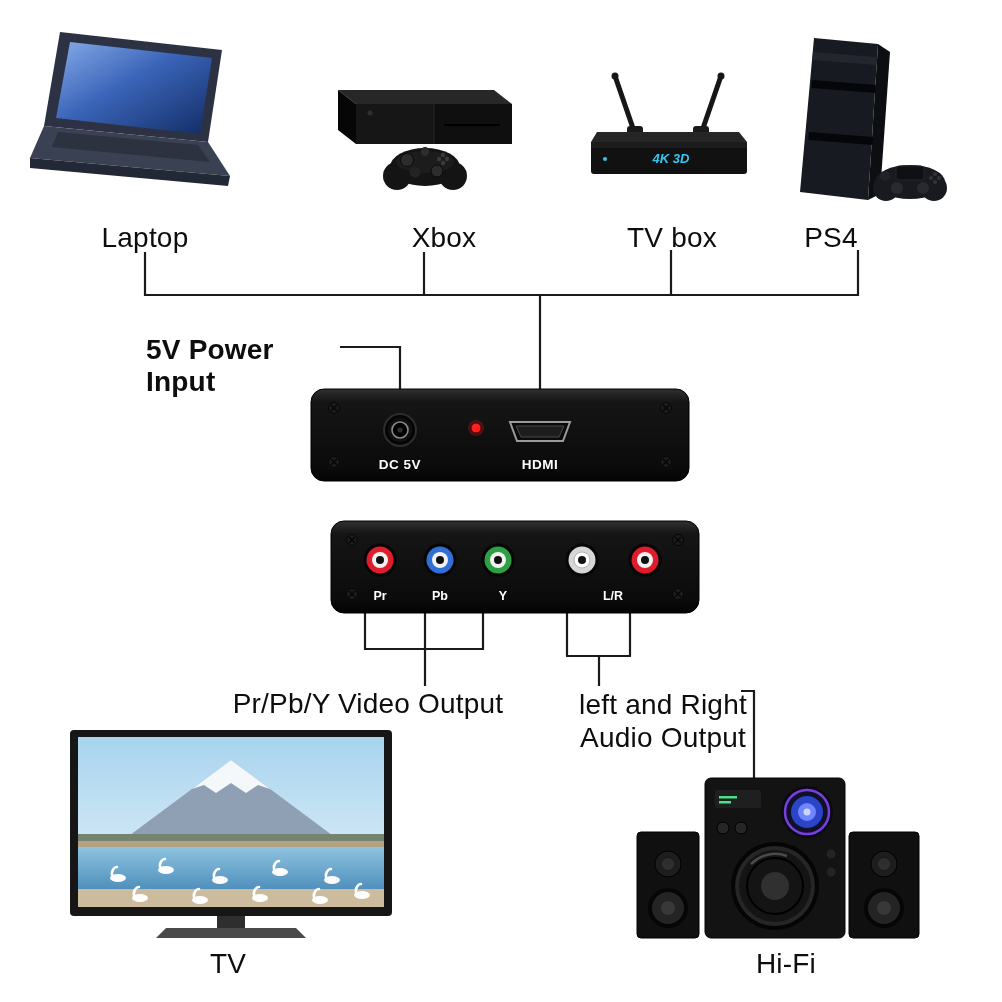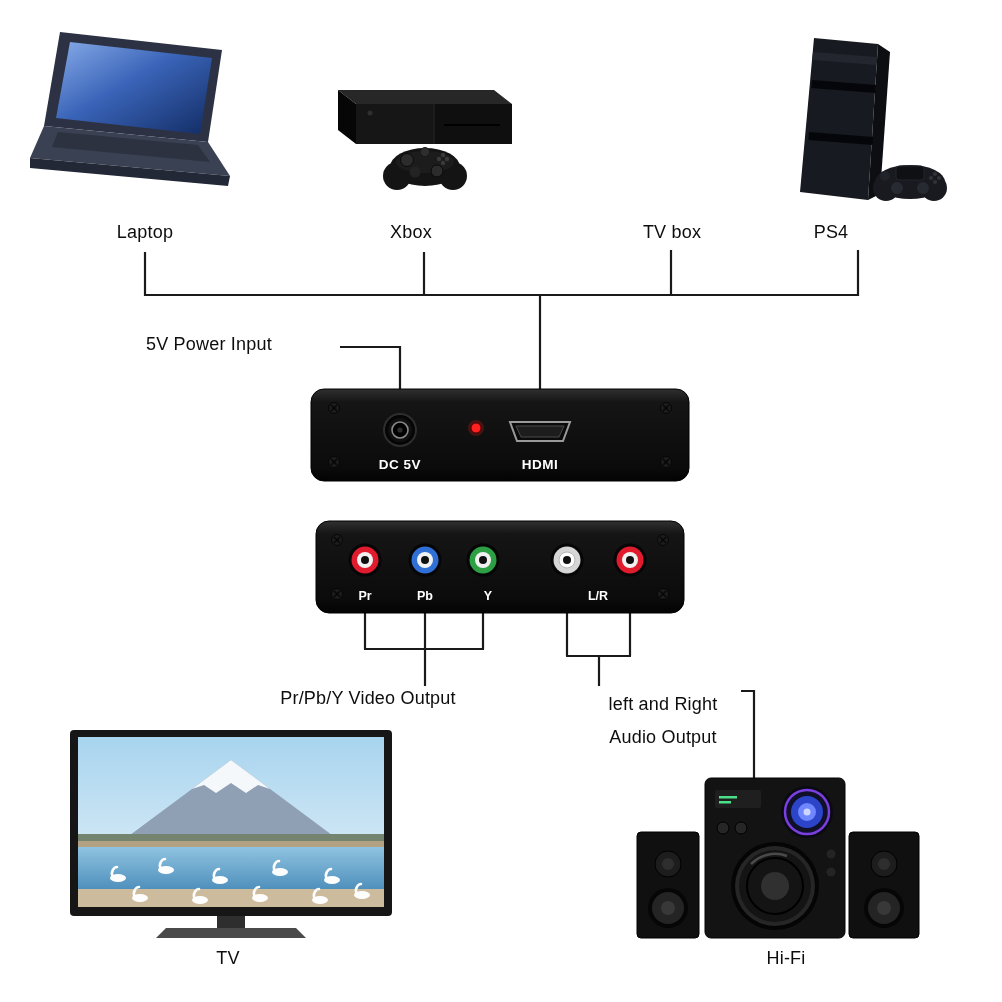--- a/index.html
+++ b/index.html
@@ -1,21 +1,21 @@
 <!DOCTYPE html>
 <html><head>
 <meta charset="utf-8">
 <style>
   * { margin:0; padding:0; box-sizing:border-box; }
   html,body { background:#ffffff; }
   body { font-family:"Liberation Sans","DejaVu Sans",sans-serif; }
   .canvas { position:relative; width:1002px; height:1002px; background:#fff; overflow:hidden; margin:0 auto; }
   .abs { position:absolute; }
-  .lbl { position:absolute; font-size:18px; color:#0d0d0d; text-align:center; letter-spacing:.2px; }
-  .lbl.left { text-align:left; }
+  .lbl { position:absolute; font-size:28px; color:#0d0d0d; text-align:center; letter-spacing:.2px; }
+  .lbl.left { text-align:left;font-weight:bold; }
   .lbl .ln { display:block; line-height:33px; }
   .wires { position:absolute; left:0; top:0; width:1002px; height:1002px; }
   svg { display:block; }
   text { font-family:"Liberation Sans","DejaVu Sans",sans-serif; }
 </style>
 </head>
 <body>
 
 <div class="canvas">
 
@@ -76,22 +76,39 @@
         <circle cx="57" cy="37" r="6" fill="#2c2c2c" stroke="#0a0a0a"></circle>
         <circle cx="35" cy="38" r="5.5" fill="#232323"></circle>
         <circle cx="45" cy="18" r="4.5" fill="#2e2e2e" stroke="#1a1a1a"></circle>
         <circle cx="63" cy="21" r="2.2" fill="#3a3a3a"></circle>
         <circle cx="63" cy="29" r="2.2" fill="#3a3a3a"></circle>
         <circle cx="59" cy="25" r="2.2" fill="#3a3a3a"></circle>
         <circle cx="67" cy="25" r="2.2" fill="#3a3a3a"></circle>
       </g>
     </svg>
   </div>
-  <div class="lbl" style="left:351px;top:222px;width:120px">Xbox</div>
-
+  <div class="lbl" style="left:384px;top:222px;width:120px">Xbox</div>
+
+  <div class="abs" style="left:585px;top:68px;width:168px;height:140px">
+    <svg viewBox="0 0 168 140" width="168" height="140">
+      <g stroke="#161616" stroke-width="5" stroke-linecap="round">
+        <line x1="50" y1="66" x2="30" y2="8"></line>
+        <line x1="116" y1="66" x2="136" y2="8"></line>
+      </g>
+      <circle cx="30" cy="8" r="3.5" fill="#161616"></circle>
+      <circle cx="136" cy="8" r="3.5" fill="#161616"></circle>
+      <rect x="42" y="58" width="16" height="10" rx="3" fill="#1a1a1a"></rect>
+      <rect x="108" y="58" width="16" height="10" rx="3" fill="#1a1a1a"></rect>
+      <polygon points="12,64 154,64 162,74 6,74" fill="#262626"></polygon>
+      <rect x="6" y="74" width="156" height="32" rx="3" fill="#111111"></rect>
+      <rect x="6" y="74" width="156" height="6" fill="#1c1c1c"></rect>
+      <circle cx="20" cy="91" r="2" fill="#39c4f0"></circle>
+      <text x="86" y="95" text-anchor="middle" font-size="13" font-weight="bold" font-style="italic" fill="#39c4f0">4K 3D</text>
+    </svg>
+  </div>
   <div class="lbl" style="left:612px;top:222px;width:120px">TV box</div>
 
   <div class="abs" style="left:772px;top:32px;width:185px;height:178px">
     <svg viewBox="0 0 185 178" width="185" height="178">
       <polygon points="42,6 106,12 96,168 28,160" fill="#171a20"></polygon>
       <polygon points="106,12 118,20 108,162 96,168" fill="#0c0e12"></polygon>
       <polygon points="41,20 105,25 104.5,33 40.4,28" fill="#23262e"></polygon>
       <polygon points="40,48 104,53 103.5,61 39.4,56" fill="#05060a"></polygon>
       <polygon points="37,100 101,105 100.5,113 36.4,108" fill="#05060a"></polygon>
       <g transform="translate(100,120)">
@@ -148,21 +165,21 @@
       </g>
       <g transform="translate(230,44)">
         <path d="M-30,-10 L30,-10 L23,9 L-23,9 Z" fill="#0a0a0a" stroke="#9a9a9a" stroke-width="2"></path>
         <path d="M-24,-6 L24,-6 L19,5 L-19,5 Z" fill="#1d1d1d" stroke="#4a4a4a" stroke-width="1"></path>
       </g>
       <text x="90" y="81" text-anchor="middle" font-size="13.5" font-weight="bold" fill="#ffffff" letter-spacing="0.5">DC 5V</text>
       <text x="230" y="81" text-anchor="middle" font-size="13.5" font-weight="bold" fill="#ffffff" letter-spacing="0.5">HDMI</text>
     </svg>
   </div>
 
-  <div class="abs" style="left:315px;top:520px;width:308px;height:94px">
+  <div class="abs" style="left:330px;top:520px;width:308px;height:94px">
     <svg viewBox="0 0 370 94" width="370" height="94">
       <defs>
         <linearGradient id="gMetalR" x1="0" y1="0" x2="0" y2="1">
           <stop offset="0" stop-color="#303030"></stop>
           <stop offset="0.14" stop-color="#151515"></stop>
           <stop offset="0.85" stop-color="#0b0b0b"></stop>
           <stop offset="1" stop-color="#030303"></stop>
         </linearGradient>
       </defs>
       <rect x="1" y="1" width="368" height="92" rx="13" fill="url(#gMetalR)" stroke="#000"></rect>

